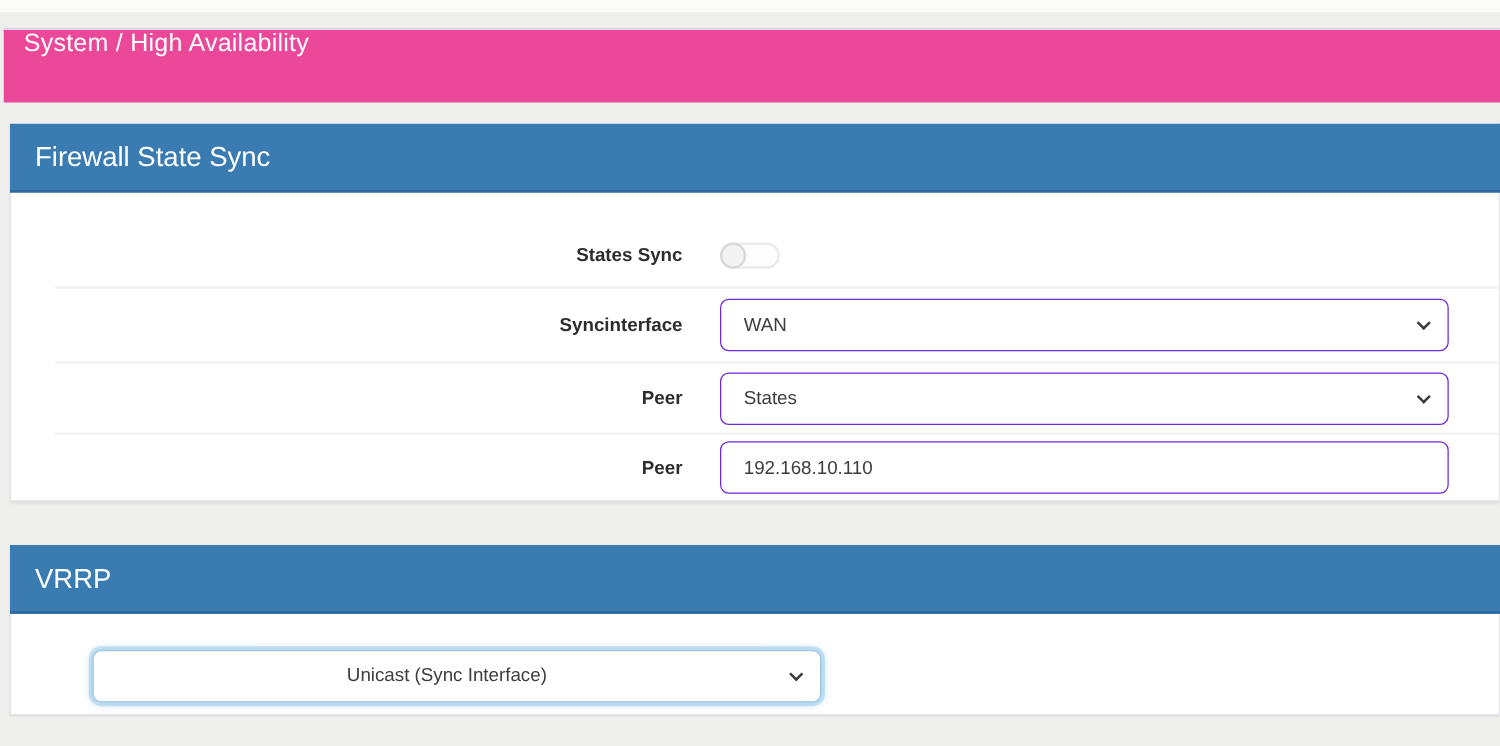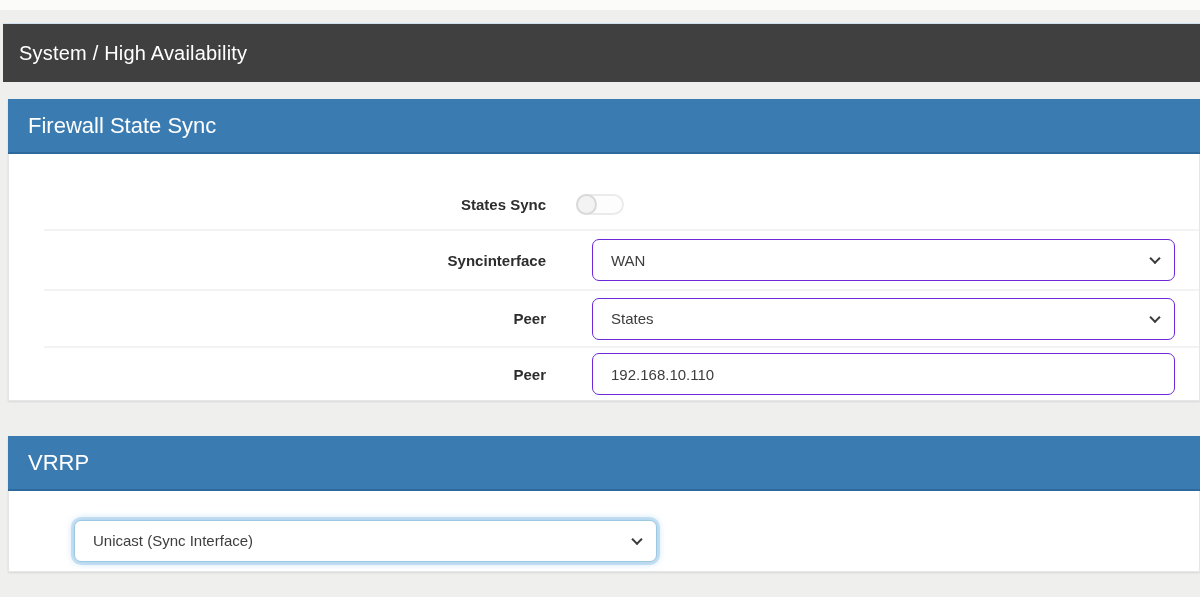--- a/index.html
+++ b/index.html
@@ -10,23 +10,23 @@
     -webkit-font-smoothing:antialiased;
   }
 
   .top-strip { height:10px; background:#fbfbfa; }
   .top-gap   { height:13px; background:#efefee; }
 
   
   .page-header {
     height:59px;
     margin-left:3px;
-    background:#404040;
+    background:#ec4899;
     border-top:1px solid #d2e1ef;
-    display:flex; align-items:center;
+    display:flex; align-items:flex-start;
   }
   .page-header h1 {
     color:#ffffff;
     font-size:20px;
     font-weight:400;
     padding-left:16px;
     letter-spacing:.2px;
   }
 
   .gap1 { height:18px; }
@@ -50,21 +50,21 @@
   }
   .panel-heading span {
     color:#ffffff;
     font-size:22px;
     font-weight:400;
   }
 
   .form-row {
     display:flex; align-items:center;margin-left:35px;
   }
-  .form-row + .form-row { border-top:2px solid #f3f3f2;gap:16px; }
+  .form-row + .form-row { border-top:2px solid #f3f3f2; }
   .row-h75 { height:75px; padding-top:26px; }
   .row-h60 { height:60px; }
   .row-h57 { height:57px; }
   .row-h54 { height:54px; }
 
   .label-col {
     width:502px;
     flex-shrink:0;
     text-align:right;
     font-size:15px;
@@ -110,20 +110,21 @@
     position:absolute;
     right:15px; top:50%;
     width:8px; height:8px;
     border-right:2px solid #3b3b3b;
     border-bottom:2px solid #3b3b3b;
     transform:translateY(-70%) rotate(45deg);
   }
   .select.focused {
     border-color:#9cc8e2;
     box-shadow:0 0 0 3px rgba(150,198,228,.45), 0 0 8px rgba(102,175,233,.6);
+    justify-content:center;
   }
 
   .vrrp-row {
     height:80px;
     display:flex; align-items:center;
     padding-top:19px;
   }
 </style>
 </head>
 <body>

